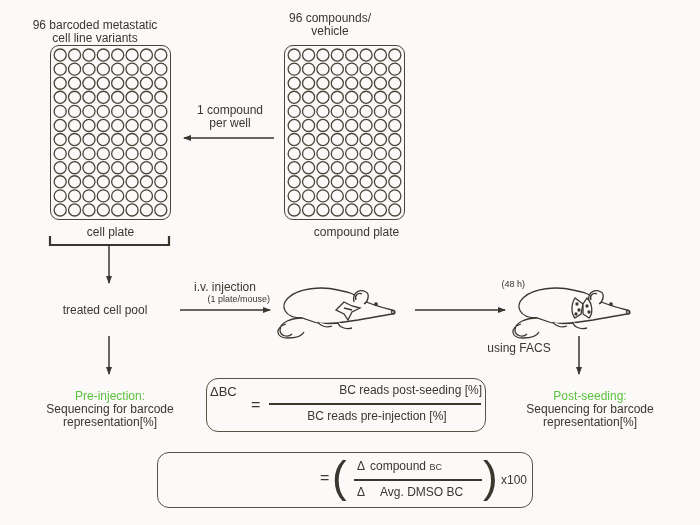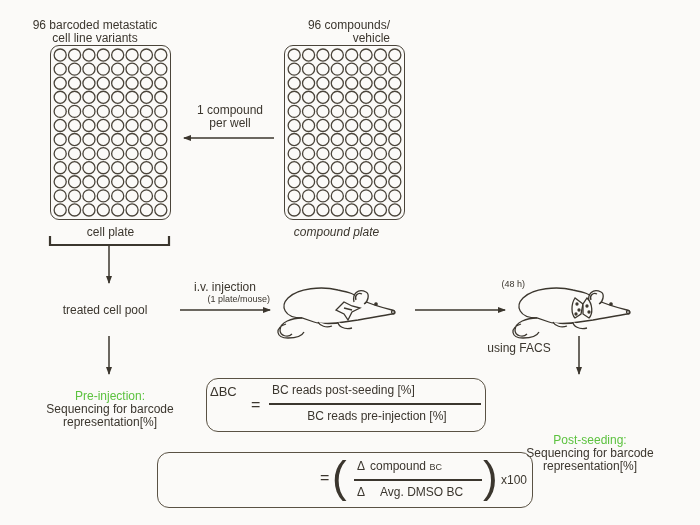--- a/index.html
+++ b/index.html
@@ -20,21 +20,21 @@
   }
   .formula { position: absolute; font-size: 12px; color: #3b362e; }
 </style>
 </head>
 <body>
 
 <div class="lbl" style="left:20px; top:19px; width:150px;">
   <div>96 barcoded metastatic</div>
   <div>cell line variants</div>
 </div>
-<div class="lbl" style="left:270px; top:19px; width:120px;text-align:right;">
+<div class="lbl" style="left:270px; top:12px; width:120px;">
   <div>96 compounds/</div>
   <div>vehicle</div>
 </div>
 
 <div class="plate" id="cell-plate" style="left:50px; top:45px; width:121px; height:175px;">
     <svg width="119" height="173" style="position: absolute; left: 0px; top: 0px;">
       <circle cx="9.1875" cy="9.041666666666668" r="6.041666666666667" fill="none" stroke="#4a443a" stroke-width="1.3"></circle>
       <circle cx="23.5625" cy="9.041666666666668" r="6.041666666666667" fill="none" stroke="#4a443a" stroke-width="1.3"></circle>
       <circle cx="37.9375" cy="9.041666666666668" r="6.041666666666667" fill="none" stroke="#4a443a" stroke-width="1.3"></circle>
       <circle cx="52.3125" cy="9.041666666666668" r="6.041666666666667" fill="none" stroke="#4a443a" stroke-width="1.3"></circle>
@@ -227,21 +227,21 @@
       <circle cx="37.9375" cy="163.95833333333334" r="6.041666666666667" fill="none" stroke="#4a443a" stroke-width="1.3"></circle>
       <circle cx="52.3125" cy="163.95833333333334" r="6.041666666666667" fill="none" stroke="#4a443a" stroke-width="1.3"></circle>
       <circle cx="66.6875" cy="163.95833333333334" r="6.041666666666667" fill="none" stroke="#4a443a" stroke-width="1.3"></circle>
       <circle cx="81.0625" cy="163.95833333333334" r="6.041666666666667" fill="none" stroke="#4a443a" stroke-width="1.3"></circle>
       <circle cx="95.4375" cy="163.95833333333334" r="6.041666666666667" fill="none" stroke="#4a443a" stroke-width="1.3"></circle>
       <circle cx="109.8125" cy="163.95833333333334" r="6.041666666666667" fill="none" stroke="#4a443a" stroke-width="1.3"></circle>
     </svg>
   </div>
 
 <div class="lbl" style="left:50px; top:226px; width:121px;">cell plate</div>
-<div class="lbl" style="left:276px; top:226px; width:121px;font-style:italic;">compound plate</div>
+<div class="lbl" style="left:296px; top:226px; width:121px;">compound plate</div>
 
 <div class="lbl" style="left:190px; top:104px; width:80px;">
   <div>1 compound</div>
   <div>per well</div>
 </div>
 
 <svg class="diag" width="700" height="525" viewBox="0 0 700 525">
   <defs>
     <marker id="ah" markerWidth="8" markerHeight="8" refX="7" refY="4" orient="auto" markerUnits="userSpaceOnUse">
       <path d="M0,1 L8,4 L0,7 Z" fill="#3b362e"></path>
@@ -310,30 +310,30 @@
 <div class="lbl" style="left:460px; top:342px; width:118px;">
   <div>using FACS</div>
 </div>
 
 <div class="lbl" style="left:35px; top:390px; width:150px;">
   <div class="green">Pre-injection:</div>
   <div>Sequencing for barcode</div>
   <div>representation[%]</div>
 </div>
 
-<div class="lbl" style="left:515px; top:390px; width:150px;margin-top:44px;">
+<div class="lbl" style="left:515px; top:390px; width:150px;">
   <div class="green">Post-seeding:</div>
   <div>Sequencing for barcode</div>
   <div>representation[%]</div>
 </div>
 
 <div class="box" style="left:206px; top:378px; width:280px; height:54px;">
   <div class="formula" style="left:3px; top:5px; font-size:13px;">ΔBC</div>
   <div class="formula" style="left:44px; top:17px; font-size:16px;">=</div>
-  <div class="formula" style="left:65px; top:4px; width:210px; text-align:left;">BC reads post-seeding [%]</div>
+  <div class="formula" style="left:65px; top:4px; width:210px; text-align:right;">BC reads post-seeding [%]</div>
   <div style="position:absolute; left:62px; top:24px; width:212px; height:1.5px; background:#3b362e;"></div>
   <div class="formula" style="left:65px; top:30px; width:210px; text-align:center;">BC reads pre-injection [%]</div>
 </div>
 
 <div class="box" style="left:157px; top:452px; width:376px; height:56px;">
   <div class="formula" style="left:162px; top:16px; font-size:16px;">=</div>
   <div class="formula" style="left:174px; top:-1px; font-size:44px; line-height:50px; font-weight:300;">(</div>
   <div class="formula" style="left:199px; top:6px;">Δ</div>
   <div class="formula" style="left:212px; top:6px;text-align:center;">
     <span>compound</span>

